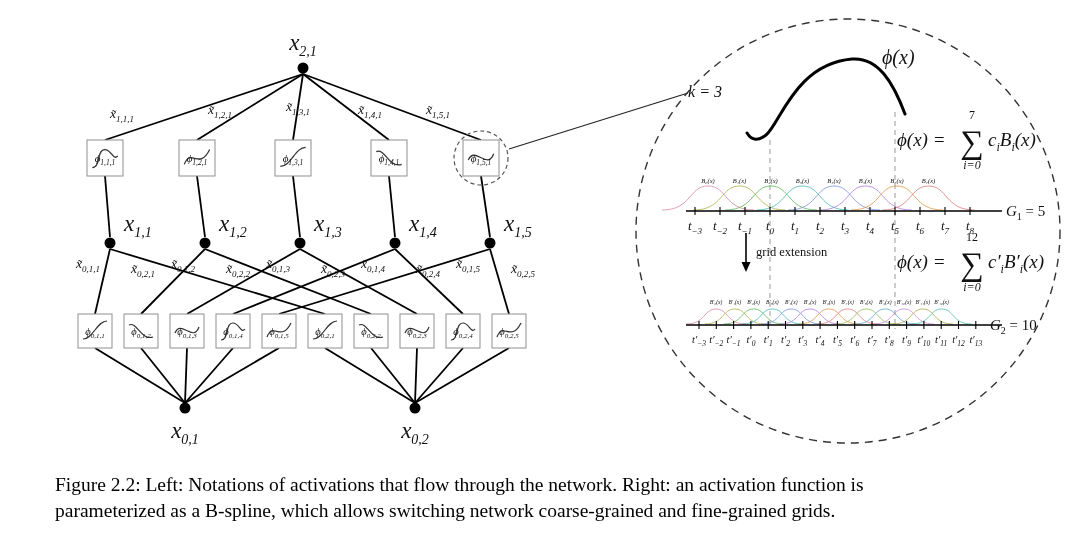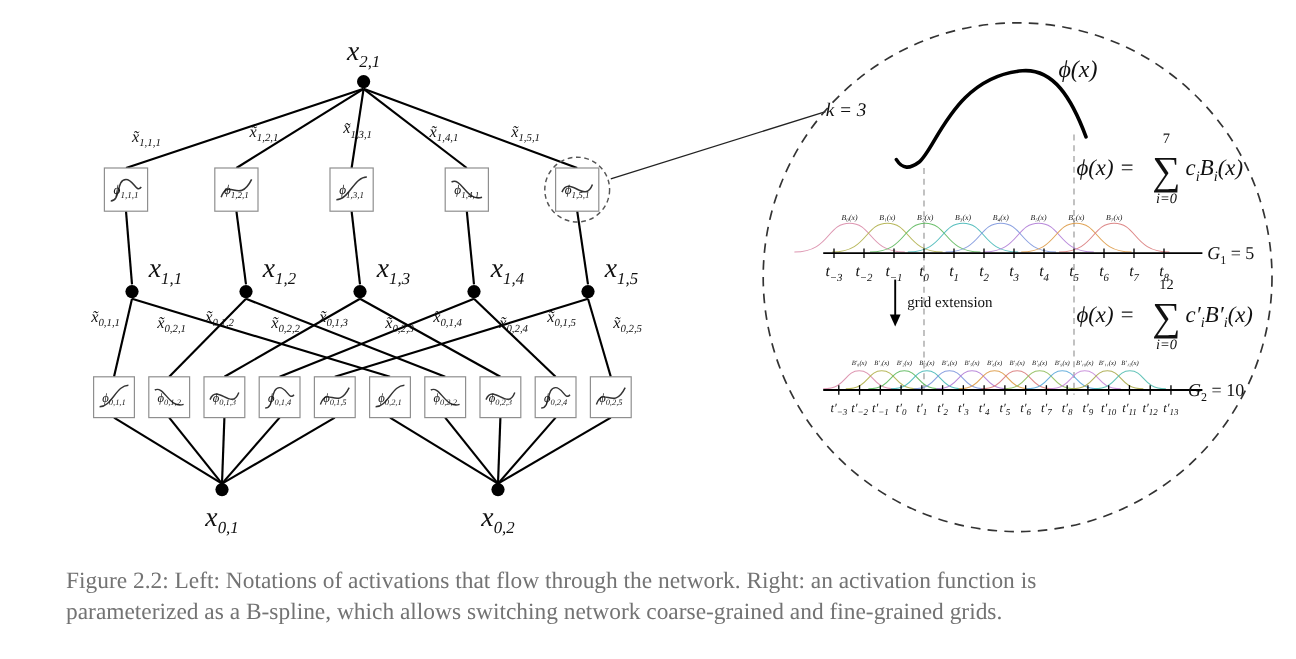--- a/index.html
+++ b/index.html
@@ -1,20 +1,20 @@
 <!DOCTYPE html>
 <html><head>
 <meta charset="utf-8">
 <style>
   html,body{margin:0;padding:0;background:#ffffff;}
   body{width:1080px;height:549px;position:relative;font-family:"Liberation Serif","DejaVu Serif",serif;}
   .fig-wrap{position:absolute;left:0;top:0;width:1048px;height:549px;background:#fff;border-radius:18px;}
   svg{display:block;}
   svg text{font-family:"Liberation Serif","DejaVu Serif",serif;fill:#111;}
-  .caption{position:absolute;left:55px;top:472px;width:975px;font-size:19.5px;line-height:26px;color:#737373;}
+  .caption{position:absolute;left:55px;top:472px;width:975px;font-size:19.5px;line-height:26px;color:#000000;}
 </style>
 </head>
 <body>
 
 <div class="fig-wrap">
   <svg id="fig" width="1080" height="462" viewBox="0 0 1080 462">
     <g id="g-left-edges">
         <line x1="303" y1="74" x2="105" y2="140" stroke="#000000" stroke-width="1.8"></line>
         <line x1="105" y1="176" x2="110" y2="237" stroke="#000000" stroke-width="1.8"></line>
         <line x1="303" y1="74" x2="197" y2="140" stroke="#000000" stroke-width="1.8"></line>

